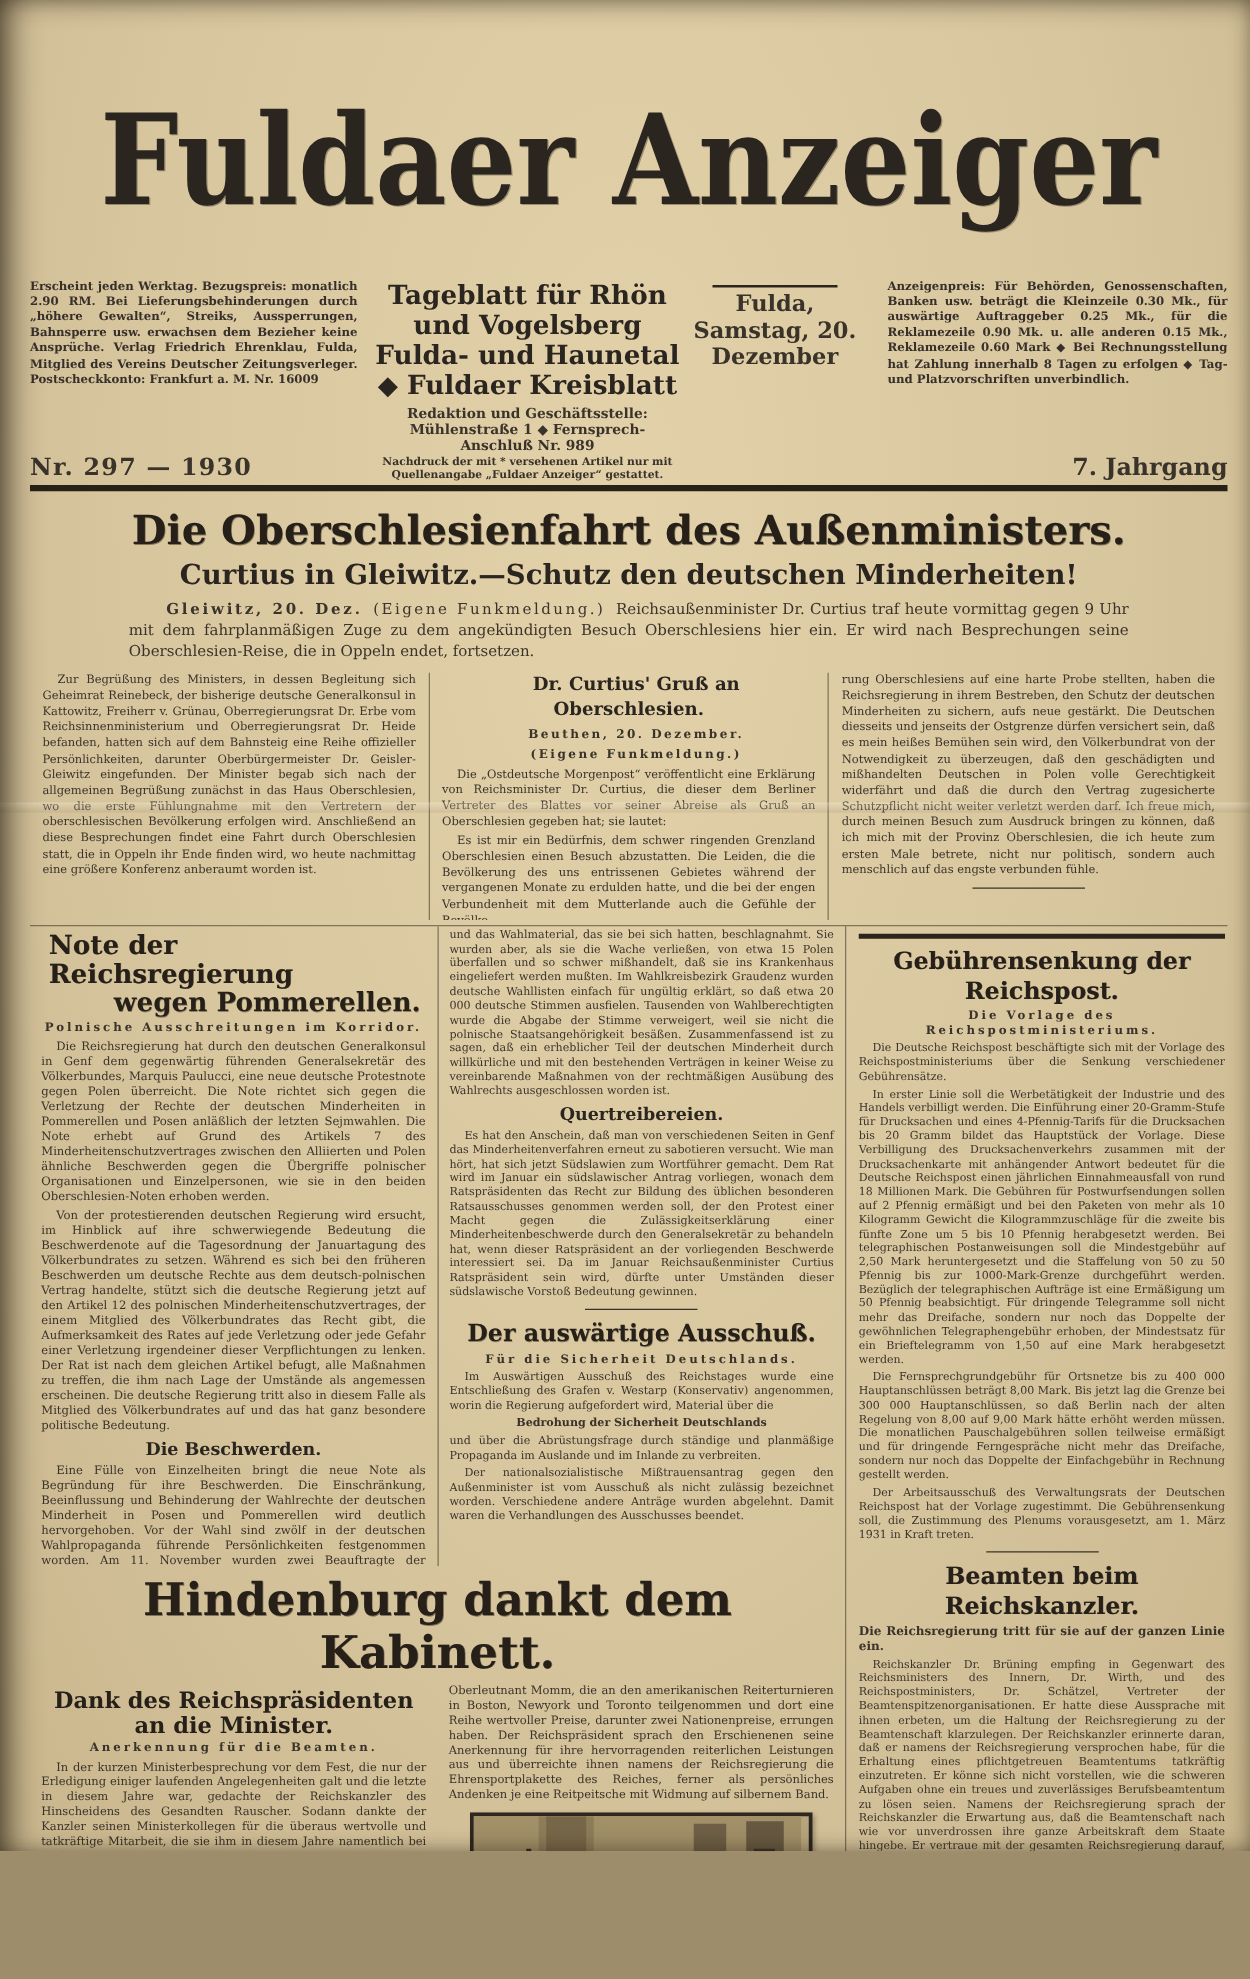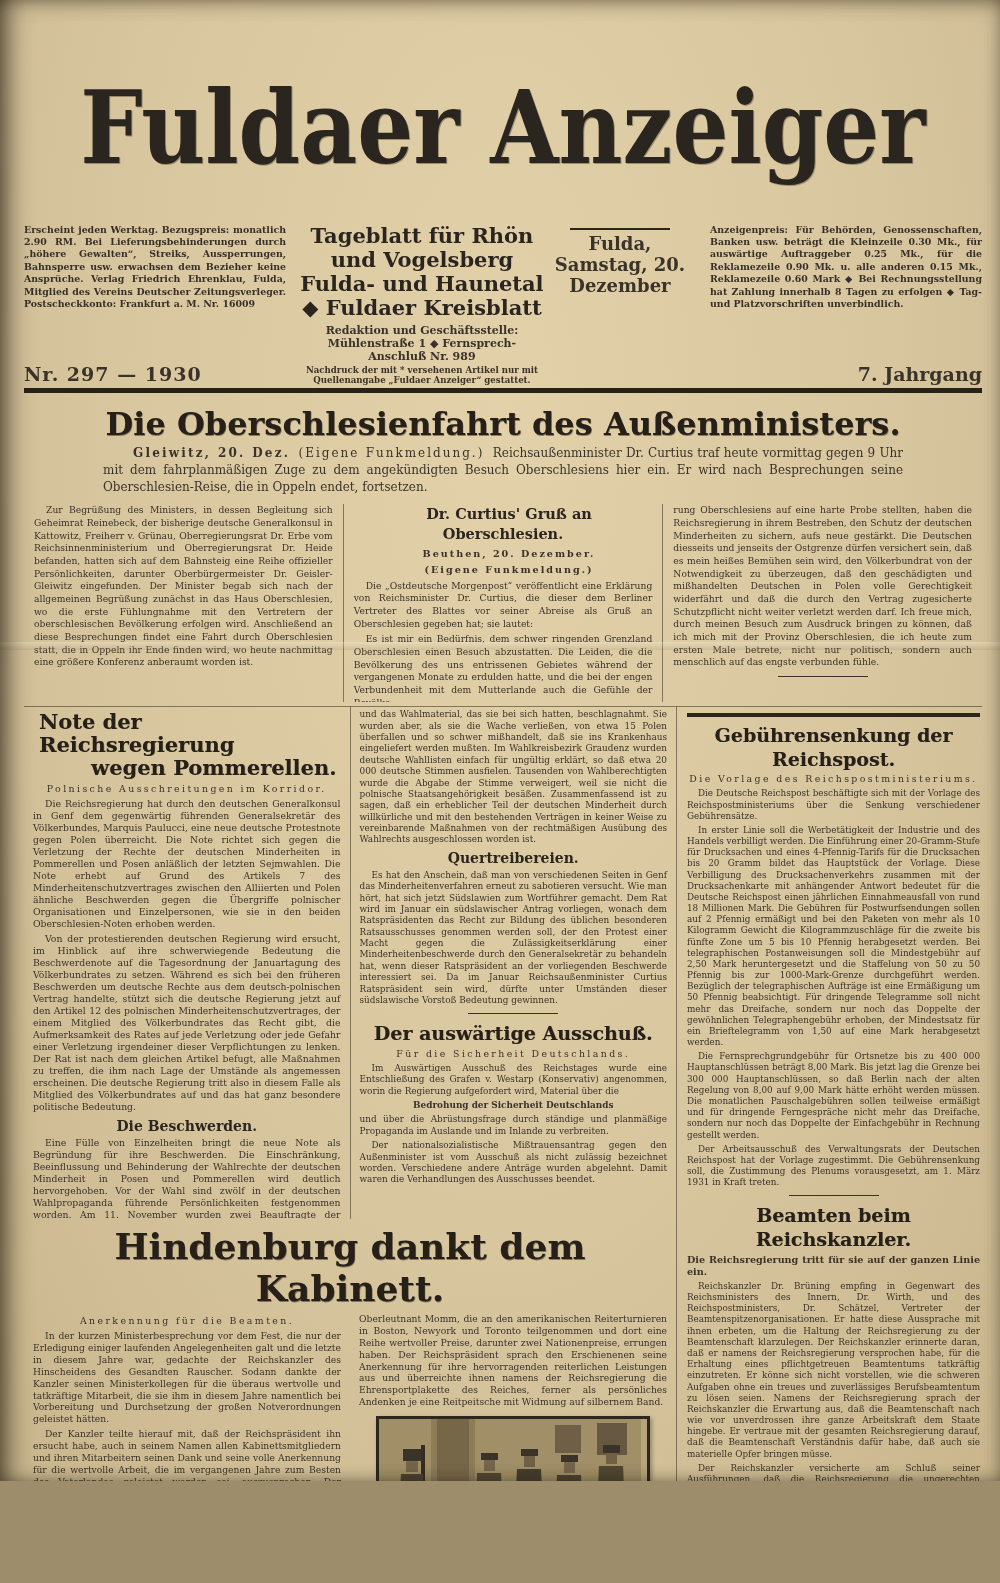--- a/index.html
+++ b/index.html
@@ -60,21 +60,21 @@
   .lower-top-row{display:flex;height:512px;overflow:hidden;}
   .lcol{flex:1;padding:2px 9px 0;font-size:9.3px;line-height:1.29;text-align:justify;}
   .lcol + .lcol{border-left:1px solid rgba(55,45,33,.55);}
   .lcol p{margin:0 0 3px;text-indent:12px;}
   .lcol p.noindent{text-indent:0;}
   .mid{font-size:8.9px;line-height:1.28;}
 
   .head-2line{font-weight:bold;color:#262019;line-height:1.08;margin:2px 0 4px;text-shadow:.4px .4px 0 rgba(30,25,18,.4);}
   .head-2line .l1{display:block;text-align:left;padding-left:6px;font-size:21px;}
   .head-2line .l2{display:block;text-align:right;padding-right:4px;font-size:21px;}
-  .subhead-sperr{font-size:9.4px;font-weight:normal;letter-spacing:2.4px;text-align:center;margin:2px 0 3px;}
+  .subhead-sperr{font-size:9.4px;font-weight:bold;letter-spacing:2.4px;text-align:center;margin:2px 0 3px;}
   .subhead-m{font-size:14px;font-weight:bold;text-align:center;margin:4px 0 2px;color:#2b2520;}
   .art-head-m{font-size:19px;font-weight:bold;text-align:center;margin:2px 0 2px;color:#262019;
         text-shadow:.4px .4px 0 rgba(30,25,18,.4);}
   .center-bold{text-align:center;font-weight:bold;text-indent:0 !important;margin:1px 0;}
   .subhead-bold-line{font-size:9.6px;font-weight:bold;margin:1px 0 3px;}
 
   .hind{margin-top:2px;}
   .hind-headline{font-size:36px;font-weight:bold;text-align:center;margin:6px 0 4px;color:#262019;
         text-shadow:.6px .6px 0 rgba(30,25,18,.45);}
   .hind-cols{display:flex;}
@@ -115,20 +115,21 @@
       </div>
       <div class="h-side h-right">
         <div class="smallprint">Anzeigenpreis: Für Behörden, Genossenschaften, Banken usw. beträgt die Kleinzeile 0.30 Mk., für auswärtige Auftraggeber 0.25 Mk., für die Reklamezeile 0.90 Mk. u. alle anderen 0.15 Mk., Reklamezeile 0.60 Mark ◆ Bei Rechnungsstellung hat Zahlung innerhalb 8 Tagen zu erfolgen ◆ Tag- und Platzvorschriften unverbindlich.</div>
         <div class="volume">7. Jahrgang</div>
       </div>
     </div>
 
     <div class="rule-thick"></div>
 
     <h2 class="headline-main">Die Oberschlesienfahrt des Außenministers.</h2>
+    <h3 class="subheadline">Curtius in Gleiwitz.—Schutz den deutschen Minderheiten!</h3>
 
     <p class="lead"><span class="sperr">Gleiwitz, 20. Dez.</span>&nbsp; <span class="sperr2">(Eigene Funkmeldung.)</span>&nbsp; <span>Reichsaußenminister Dr. Curtius traf heute vormittag gegen 9 Uhr mit dem fahrplanmäßigen Zuge zu dem angekündigten Besuch Oberschlesiens hier ein. Er wird nach Besprechungen seine Oberschlesien-Reise, die in Oppeln endet, fortsetzen.</span></p>
 
     <div class="top-cols">
       <div class="tcol">
         <p>Zur Begrüßung des Ministers, in dessen Begleitung sich Geheimrat Reinebeck, der bisherige deutsche Generalkonsul in Kattowitz, Freiherr v. Grünau, Oberregierungsrat Dr. Erbe vom Reichsinnenministerium und Oberregierungsrat Dr. Heide befanden, hatten sich auf dem Bahnsteig eine Reihe offizieller Persönlichkeiten, darunter Oberbürgermeister Dr. Geisler-Gleiwitz eingefunden. Der Minister begab sich nach der allgemeinen Begrüßung zunächst in das Haus Oberschlesien, wo die erste Fühlungnahme mit den Vertretern der oberschlesischen Bevölkerung erfolgen wird. Anschließend an diese Besprechungen findet eine Fahrt durch Oberschlesien statt, die in Oppeln ihr Ende finden wird, wo heute nachmittag eine größere Konferenz anberaumt worden ist.</p>
       </div>
       <div class="tcol">
         <p class="art-head-s">Dr. Curtius' Gruß an Oberschlesien.</p>
         <p class="art-dateline">Beuthen, 20. Dezember.</p>
@@ -170,20 +171,24 @@
             <p class="center-bold">Bedrohung der Sicherheit Deutschlands</p>
             <p class="noindent">und über die Abrüstungsfrage durch ständige und planmäßige Propaganda im Auslande und im Inlande zu verbreiten.</p>
             <p>Der nationalsozialistische Mißtrauensantrag gegen den Außenminister ist vom Ausschuß als nicht zulässig bezeichnet worden. Verschiedene andere Anträge wurden abgelehnt. Damit waren die Verhandlungen des Ausschusses beendet.</p>
           </div>
         </div>
 
         <div class="hind">
           <div class="hind-headline">Hindenburg dankt dem Kabinett.</div>
           <div class="hind-cols">
             <div class="hcol">
+              <div class="hind-lhead">
+                <span>Dank des Reichspräsidenten</span>
+                <span>an die Minister.</span>
+              </div>
               <div class="subhead-sperr">Anerkennung für die Beamten.</div>
               <p>In der kurzen Ministerbesprechung vor dem Fest, die nur der Erledigung einiger laufenden Angelegenheiten galt und die letzte in diesem Jahre war, gedachte der Reichskanzler des Hinscheidens des Gesandten Rauscher. Sodann dankte der Kanzler seinen Ministerkollegen für die überaus wertvolle und tatkräftige Mitarbeit, die sie ihm in diesem Jahre namentlich bei Vorbereitung und Durchsetzung der großen Notverordnungen geleistet hätten.</p>
               <p>Der Kanzler teilte hierauf mit, daß der Reichspräsident ihn ersucht habe, auch in seinem Namen allen Kabinettsmitgliedern und ihren Mitarbeitern seinen Dank und seine volle Anerkennung für die wertvolle Arbeit, die im vergangenen Jahre zum Besten des Vaterlandes geleistet worden sei, auszusprechen. Der Reichskanzler richtete die Bitte an seine Ministerkollegen, diese Worte des Dankes und der Anerkennung des Reichspräsidenten zugleich in seinem Namen auch ihren Beamten in den einzelnen Ministerien zu übermitteln, ohne deren hingebungsvolle und unermüdliche Arbeit die großen Aufgaben nicht hätten gemeistert werden können.</p>
 
             </div>
             <div class="hcol">
               <p class="noindent">Oberleutnant Momm, die an den amerikanischen Reiterturnieren in Boston, Newyork und Toronto teilgenommen und dort eine Reihe wertvoller Preise, darunter zwei Nationenpreise, errungen haben. Der Reichspräsident sprach den Erschienenen seine Anerkennung für ihre hervorragenden reiterlichen Leistungen aus und überreichte ihnen namens der Reichsregierung die Ehrensportplakette des Reiches, ferner als persönliches Andenken je eine Reitpeitsche mit Widmung auf silbernem Band.</p>
               <div class="photo-frame">
                 <svg width="262" height="186" viewBox="0 0 262 186">
                   <rect x="0" y="0" width="262" height="186" fill="#b3a277"></rect>

